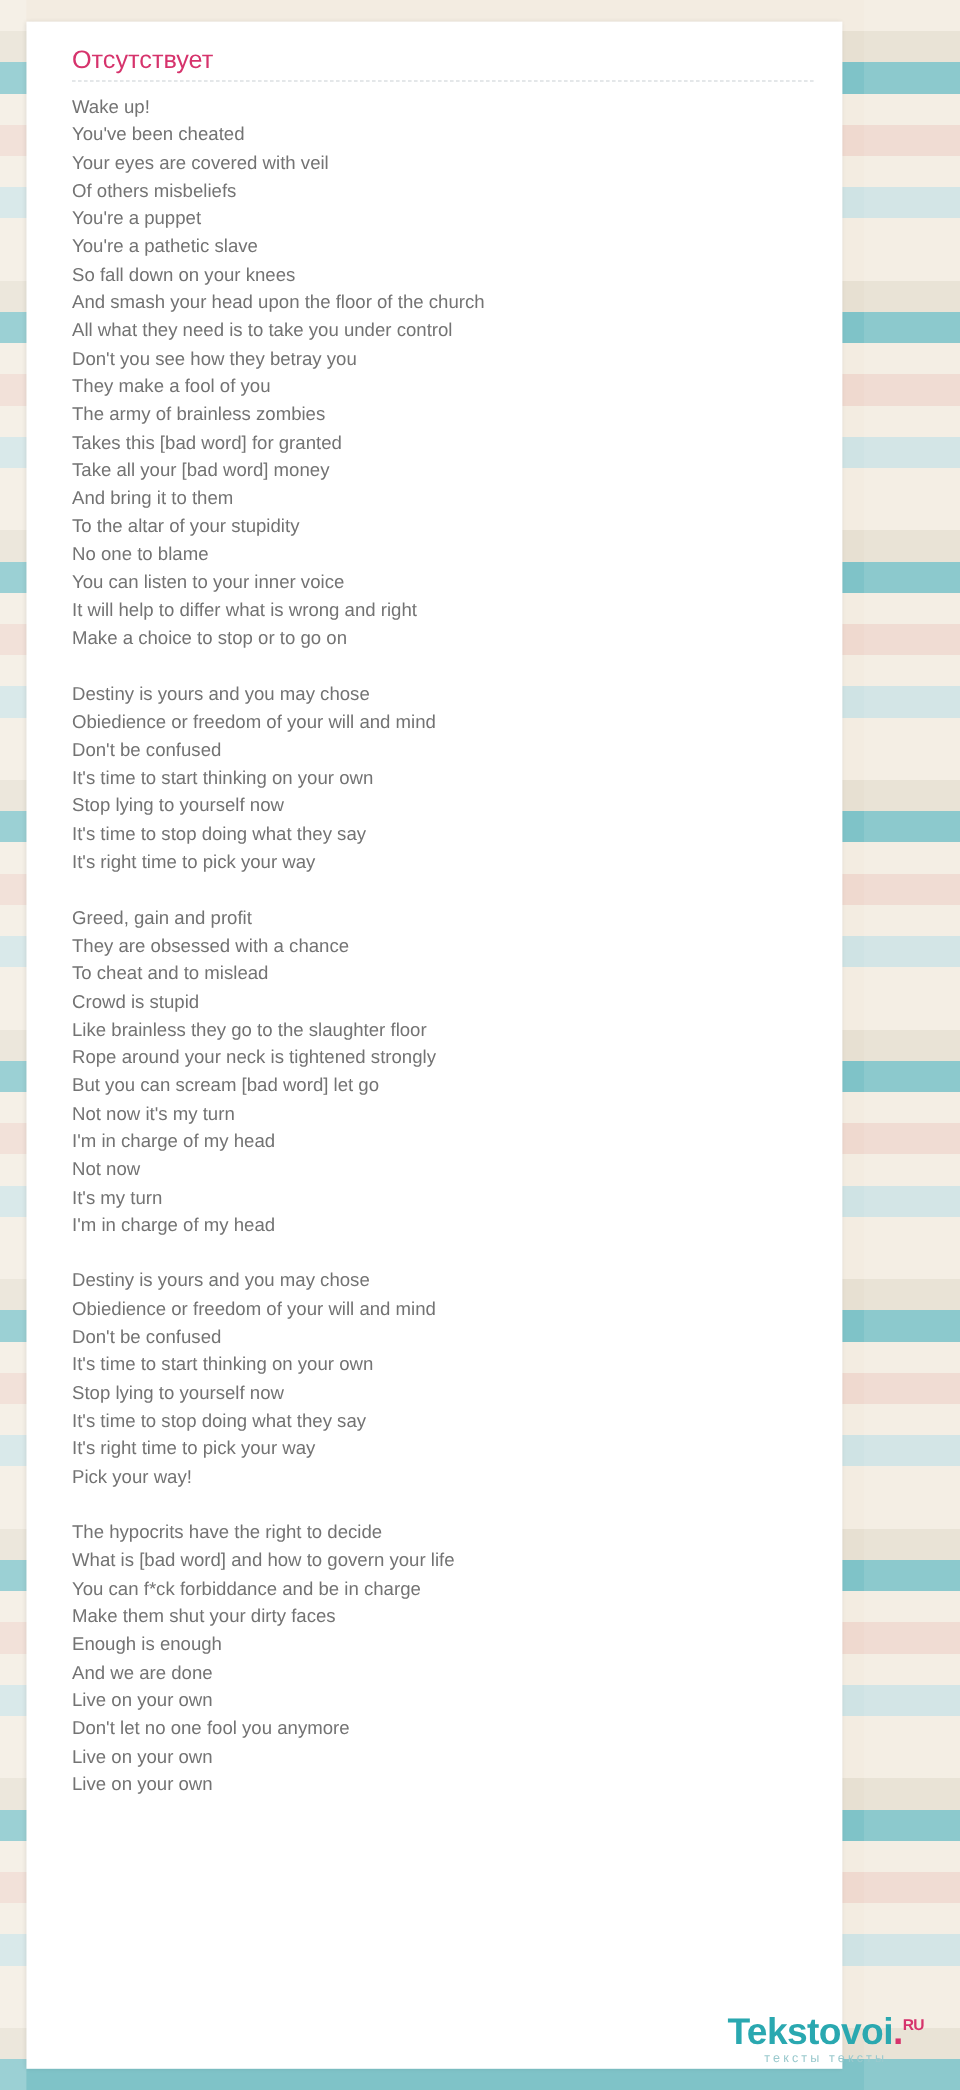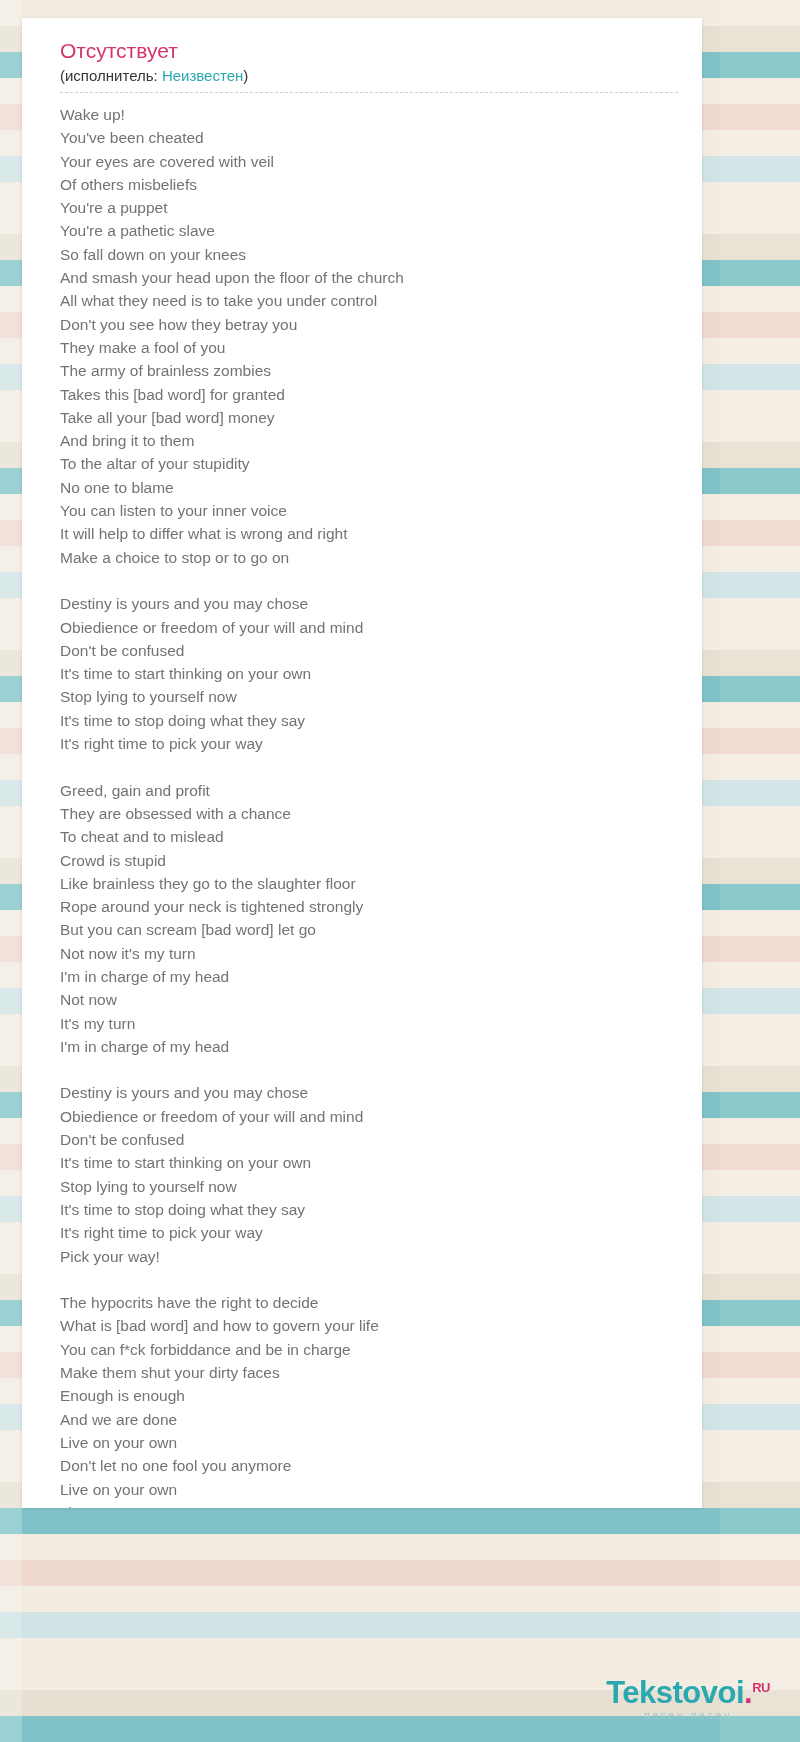--- a/index.html
+++ b/index.html
@@ -47,21 +47,21 @@
     background: rgba(255,255,255,0.10);
     z-index: 1;
   }
 
   
   .sheet {
     position: absolute;
     left: 22px;
     top: 18px;
     width: 680px;
-    height: 1490px;
+    height: 1706px;
     background: #ffffff;
     box-shadow: 0 0 4px rgba(0,0,0,0.12);
     z-index: 2;
     box-sizing: border-box;
     padding: 20px 24px 10px 14px;
     overflow: hidden;
   }
 
   .song-title {
     color: #d6336c;
@@ -121,24 +121,20 @@
 </style>
 </head>
 <body>
 
 <div class="bg-stripes"></div>
 <div class="bg-left-edge"></div>
 <div class="bg-right-edge"></div>
 
 <div class="sheet">
   <h1 class="song-title">Отсутствует</h1>
-  <div class="artist-line">
-    <span class="artist-label">(исполнитель:</span>
-    <span class="artist-name">Неизвестен</span><span class="artist-label">)</span>
-  </div>
   <hr class="divider">
   <div class="lyrics">Wake up!
 You've been cheated
 Your eyes are covered with veil
 Of others misbeliefs
 You're a puppet
 You're a pathetic slave
 So fall down on your knees
 And smash your head upon the floor of the church
 All what they need is to take you under control
@@ -191,14 +187,14 @@
 Enough is enough
 And we are done
 Live on your own
 Don't let no one fool you anymore
 Live on your own
 Live on your own</div>
 </div>
 
 <div class="watermark">
   <div class="wm-main"><span>Tekstovoi</span><span class="wm-dot">.</span><span class="wm-ru">RU</span></div>
-  <div class="wm-sub">песен песен</div>
+  <div class="wm-sub">тексты тексты</div>
 </div>
 
 </body></html>

